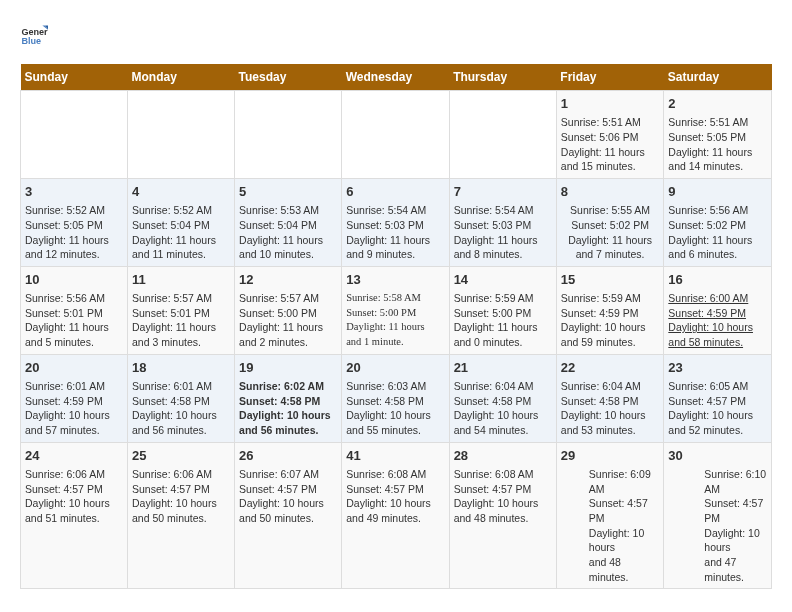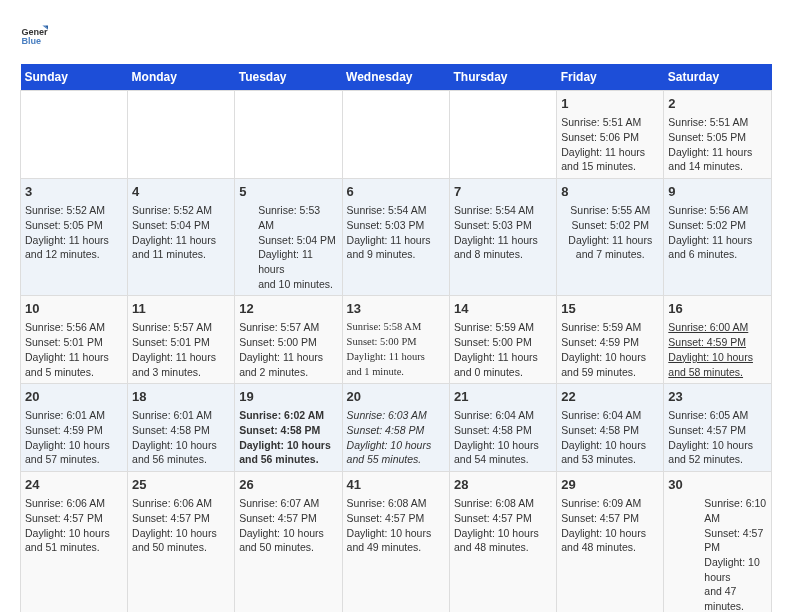--- a/index.html
+++ b/index.html
@@ -36,21 +36,21 @@
     .location {
       font-size: 14px;
       color: #555;
     }
     table {
       width: 100%;
       border-collapse: collapse;
       font-size: 11px;
     }
     thead tr th {
-      background-color: #1d4ed8;
+      background-color: #a16207;
       color: #fff;
       padding: 6px 4px;
       text-align: left;
       font-size: 12px;
     }
     tbody tr td {
       border: 1px solid #ddd;
       padding: 4px 4px;
       vertical-align: top;
       height: 80px;
@@ -144,21 +144,21 @@
         </td>
         <td>
           <span class="day-num">4</span>
           <div style="white-space: pre-line;">Sunrise: 5:52 AM
 Sunset: 5:04 PM
 Daylight: 11 hours
 and 11 minutes.</div>
         </td>
         <td>
           <span class="day-num">5</span>
-          <div style="white-space: pre-line; margin-left: 19px;">Sunrise: 5:53 AM
+          <div style="white-space: pre-line;">Sunrise: 5:53 AM
 Sunset: 5:04 PM
 Daylight: 11 hours
 and 10 minutes.</div>
         </td>
         <td>
           <span class="day-num">6</span>
           <div style="white-space: pre-line;">Sunrise: 5:54 AM
 Sunset: 5:03 PM
 Daylight: 11 hours
 and 9 minutes.</div>
@@ -253,21 +253,21 @@
         </td>
         <td>
           <span class="day-num">19</span>
           <div style="white-space: pre-line; font-weight: bold;">Sunrise: 6:02 AM
 Sunset: 4:58 PM
 Daylight: 10 hours
 and 56 minutes.</div>
         </td>
         <td>
           <span class="day-num">20</span>
-          <div style="white-space: pre-line; font-style: italic;">Sunrise: 6:03 AM
+          <div style="white-space: pre-line;">Sunrise: 6:03 AM
 Sunset: 4:58 PM
 Daylight: 10 hours
 and 55 minutes.</div>
         </td>
         <td>
           <span class="day-num">21</span>
           <div style="white-space: pre-line;">Sunrise: 6:04 AM
 Sunset: 4:58 PM
 Daylight: 10 hours
 and 54 minutes.</div>
@@ -318,21 +318,21 @@
         </td>
         <td>
           <span class="day-num">28</span>
           <div style="white-space: pre-line;">Sunrise: 6:08 AM
 Sunset: 4:57 PM
 Daylight: 10 hours
 and 48 minutes.</div>
         </td>
         <td>
           <span class="day-num">29</span>
-          <div style="white-space: pre-line;">Sunrise: 6:09 AM
+          <div style="white-space: pre-line; margin-left: 28px;">Sunrise: 6:09 AM
 Sunset: 4:57 PM
 Daylight: 10 hours
 and 48 minutes.</div>
         </td>
         <td>
           <span class="day-num">30</span>
           <div style="white-space: pre-line; margin-left: 36px;">Sunrise: 6:10 AM
 Sunset: 4:57 PM
 Daylight: 10 hours
 and 47 minutes.</div>

